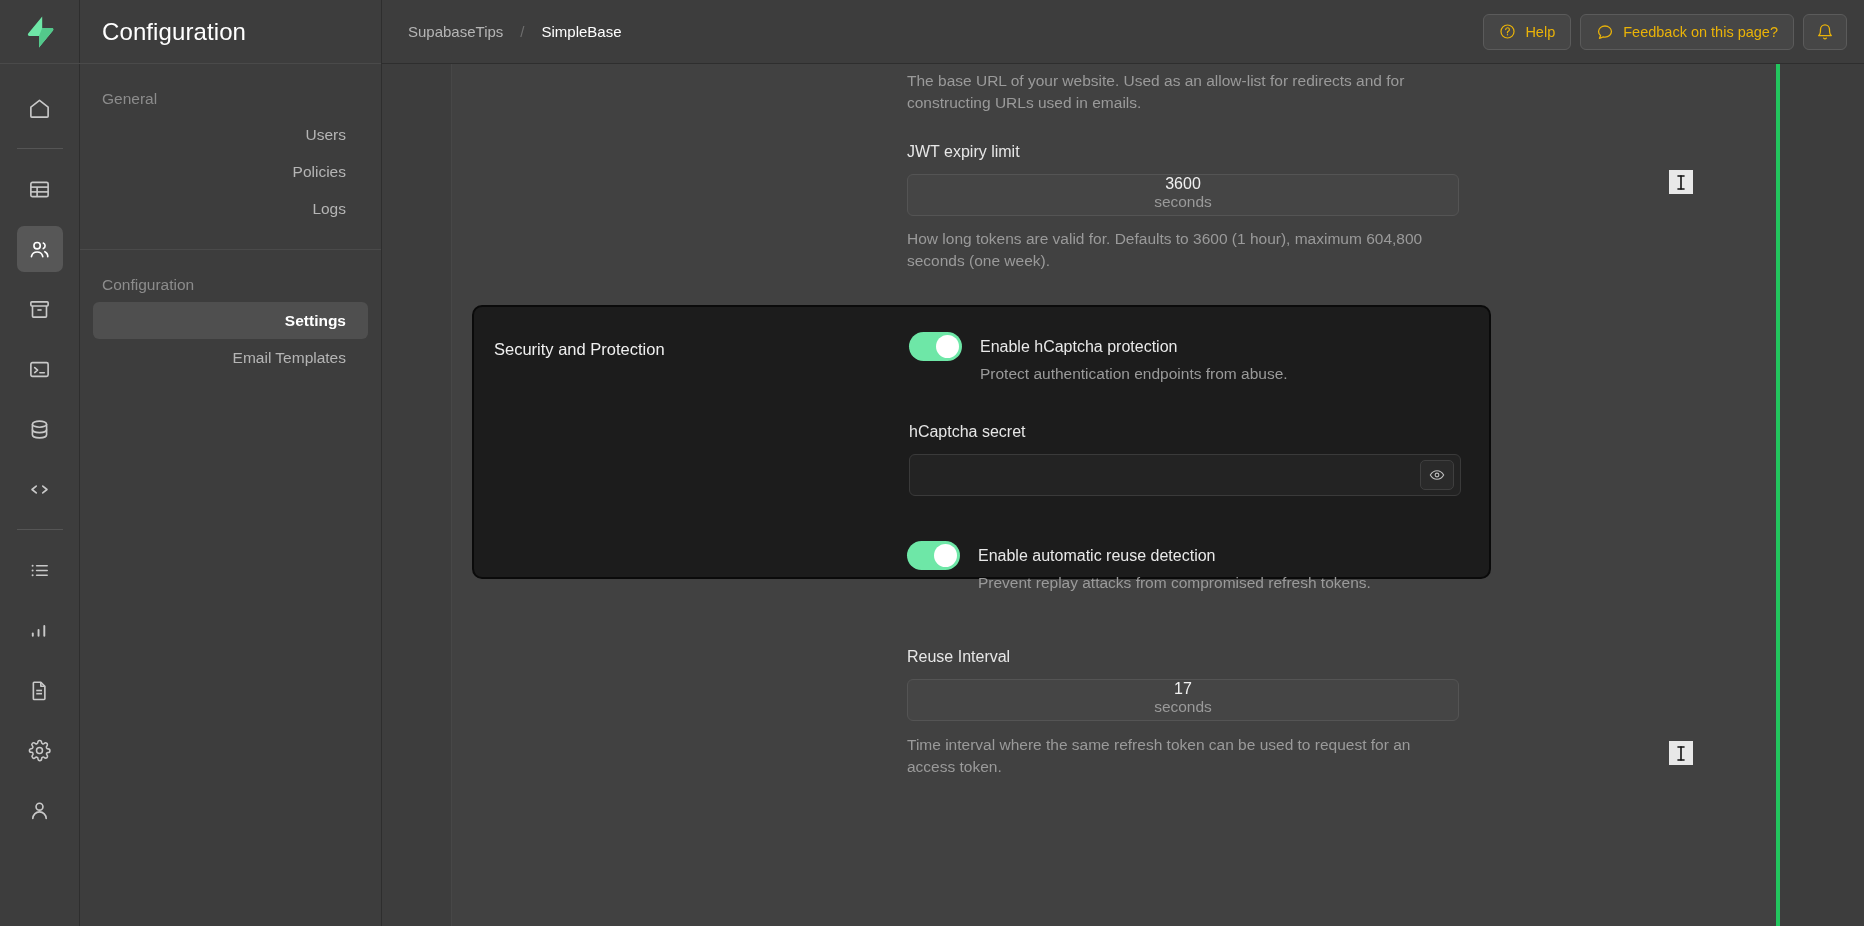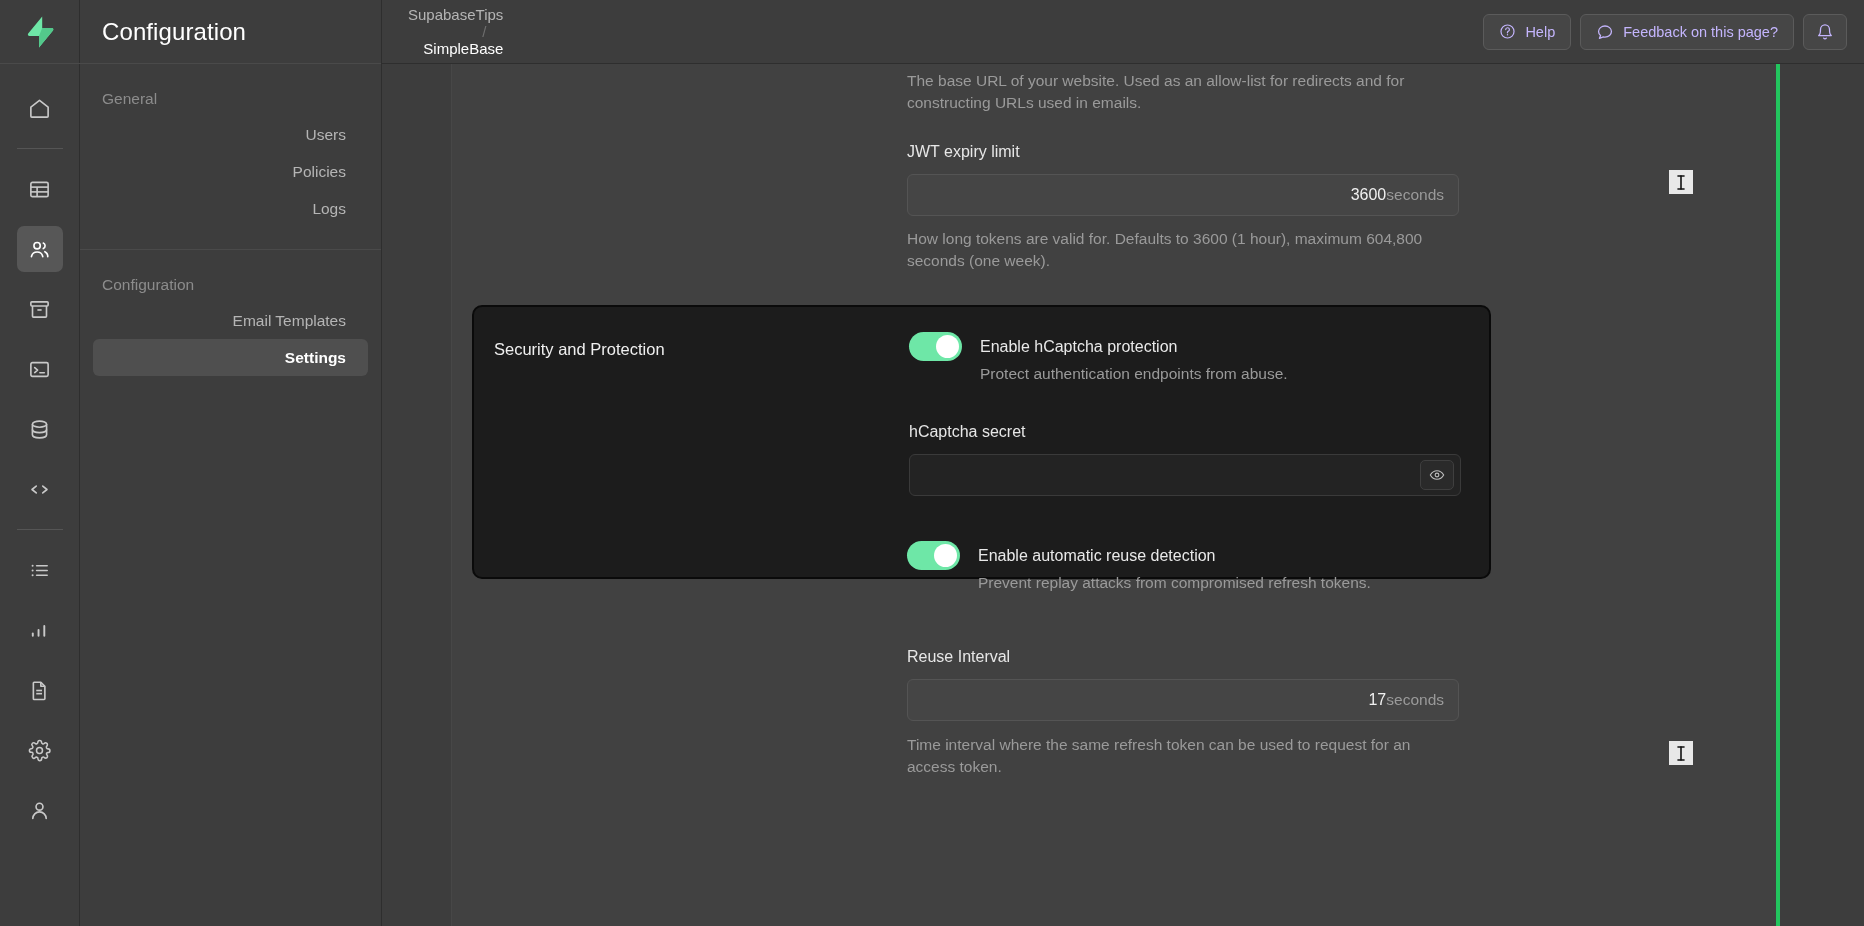--- a/index.html
+++ b/index.html
@@ -61,28 +61,28 @@
 
   
   .main { flex: 1 1 auto; height: 926px; display: flex; flex-direction: column; background: #3d3d3d; }
   .topbar {
     height: 64px; flex: 0 0 64px;
     display: flex; align-items: center; justify-content: space-between;
     padding: 0 17px 0 0;
     border-bottom: 1px solid #2e2e2e;
     background: #3d3d3d;
   }
-  .crumbs { display: flex; align-items: flex-end; padding-left: 26px; flex-direction: column; }
+  .crumbs { display: flex; align-items: flex-start; padding-left: 26px; }
   .crumb { color: #b5b5b5; font-size: 15px; }
   .crumb.current { color: #ffffff; }
   .crumb-sep { color: #6e6e6e; font-size: 15px; padding: 0 17px; }
   .top-actions { display: flex; align-items: center; gap: 9px; }
   .top-btn {
     height: 36px; border: 1px solid #5b5b5b; border-radius: 6px;
-    background: #464646; color: #c4b5fd; font-size: 14.5px;
+    background: #464646; color: #eab308; font-size: 14.5px;
     display: flex; align-items: center; gap: 9px; padding: 0 15px;
   }
   .top-btn.icon-only { width: 44px; padding: 0; justify-content: center; }
   .top-btn svg { display:block; }
 
   
   .body-wrap { flex: 1 1 auto; display: flex; overflow: hidden; background: #3d3d3d; }
   .gutter-left { width: 70px; flex: 0 0 70px; background: #3d3d3d; border-right: 1px solid #474747;}
   .content {
     flex: 1 1 auto; position: relative; background: #414141;
@@ -94,22 +94,23 @@
   .field-col { position: absolute; left: 455px; width: 552px; }
 
   .helper {
     color: #9a9a9a; font-size: 15.5px; line-height: 22px;
   }
   .label { color: #e7e7e7; font-size: 16px; line-height: 22px; }
 
   .input {
     height: 42px; border: 1px solid #545454; border-radius: 6px;
     background: #454545;
-    display: flex; align-items: center; justify-content: flex-end;
+    display: flex; align-items: center; justify-content: flex-start;
     padding: 0 14px;
+    flex-direction: column;
   }
   .input .val { color: #f0f0f0; font-size: 16px; }
   .input .suffix { color: #9a9a9a; font-size: 15.5px; }
 
   
   .hl-card {
     position: absolute;
     left: 20px; top: 241px; width: 1019px; height: 274px;
     background: #1c1c1c;
     border: 2.5px solid #0a0a0a;
@@ -282,22 +283,22 @@
 
     <div class="nav-group">
       <div class="group-label">General</div>
       <div class="nav-item">Users</div>
       <div class="nav-item">Policies</div>
       <div class="nav-item">Logs</div>
     </div>
 
     <div class="nav-group bordered">
       <div class="group-label">Configuration</div>
+      <div class="nav-item active">Settings</div>
       <div class="nav-item">Email Templates</div>
-      <div class="nav-item active">Settings</div>
     </div>
   </div>
 
   <div class="main">
 
     <div class="topbar">
       <div class="crumbs">
         <span class="crumb">SupabaseTips</span>
         <span class="crumb-sep">/</span>
         <span class="crumb current">SimpleBase</span>

